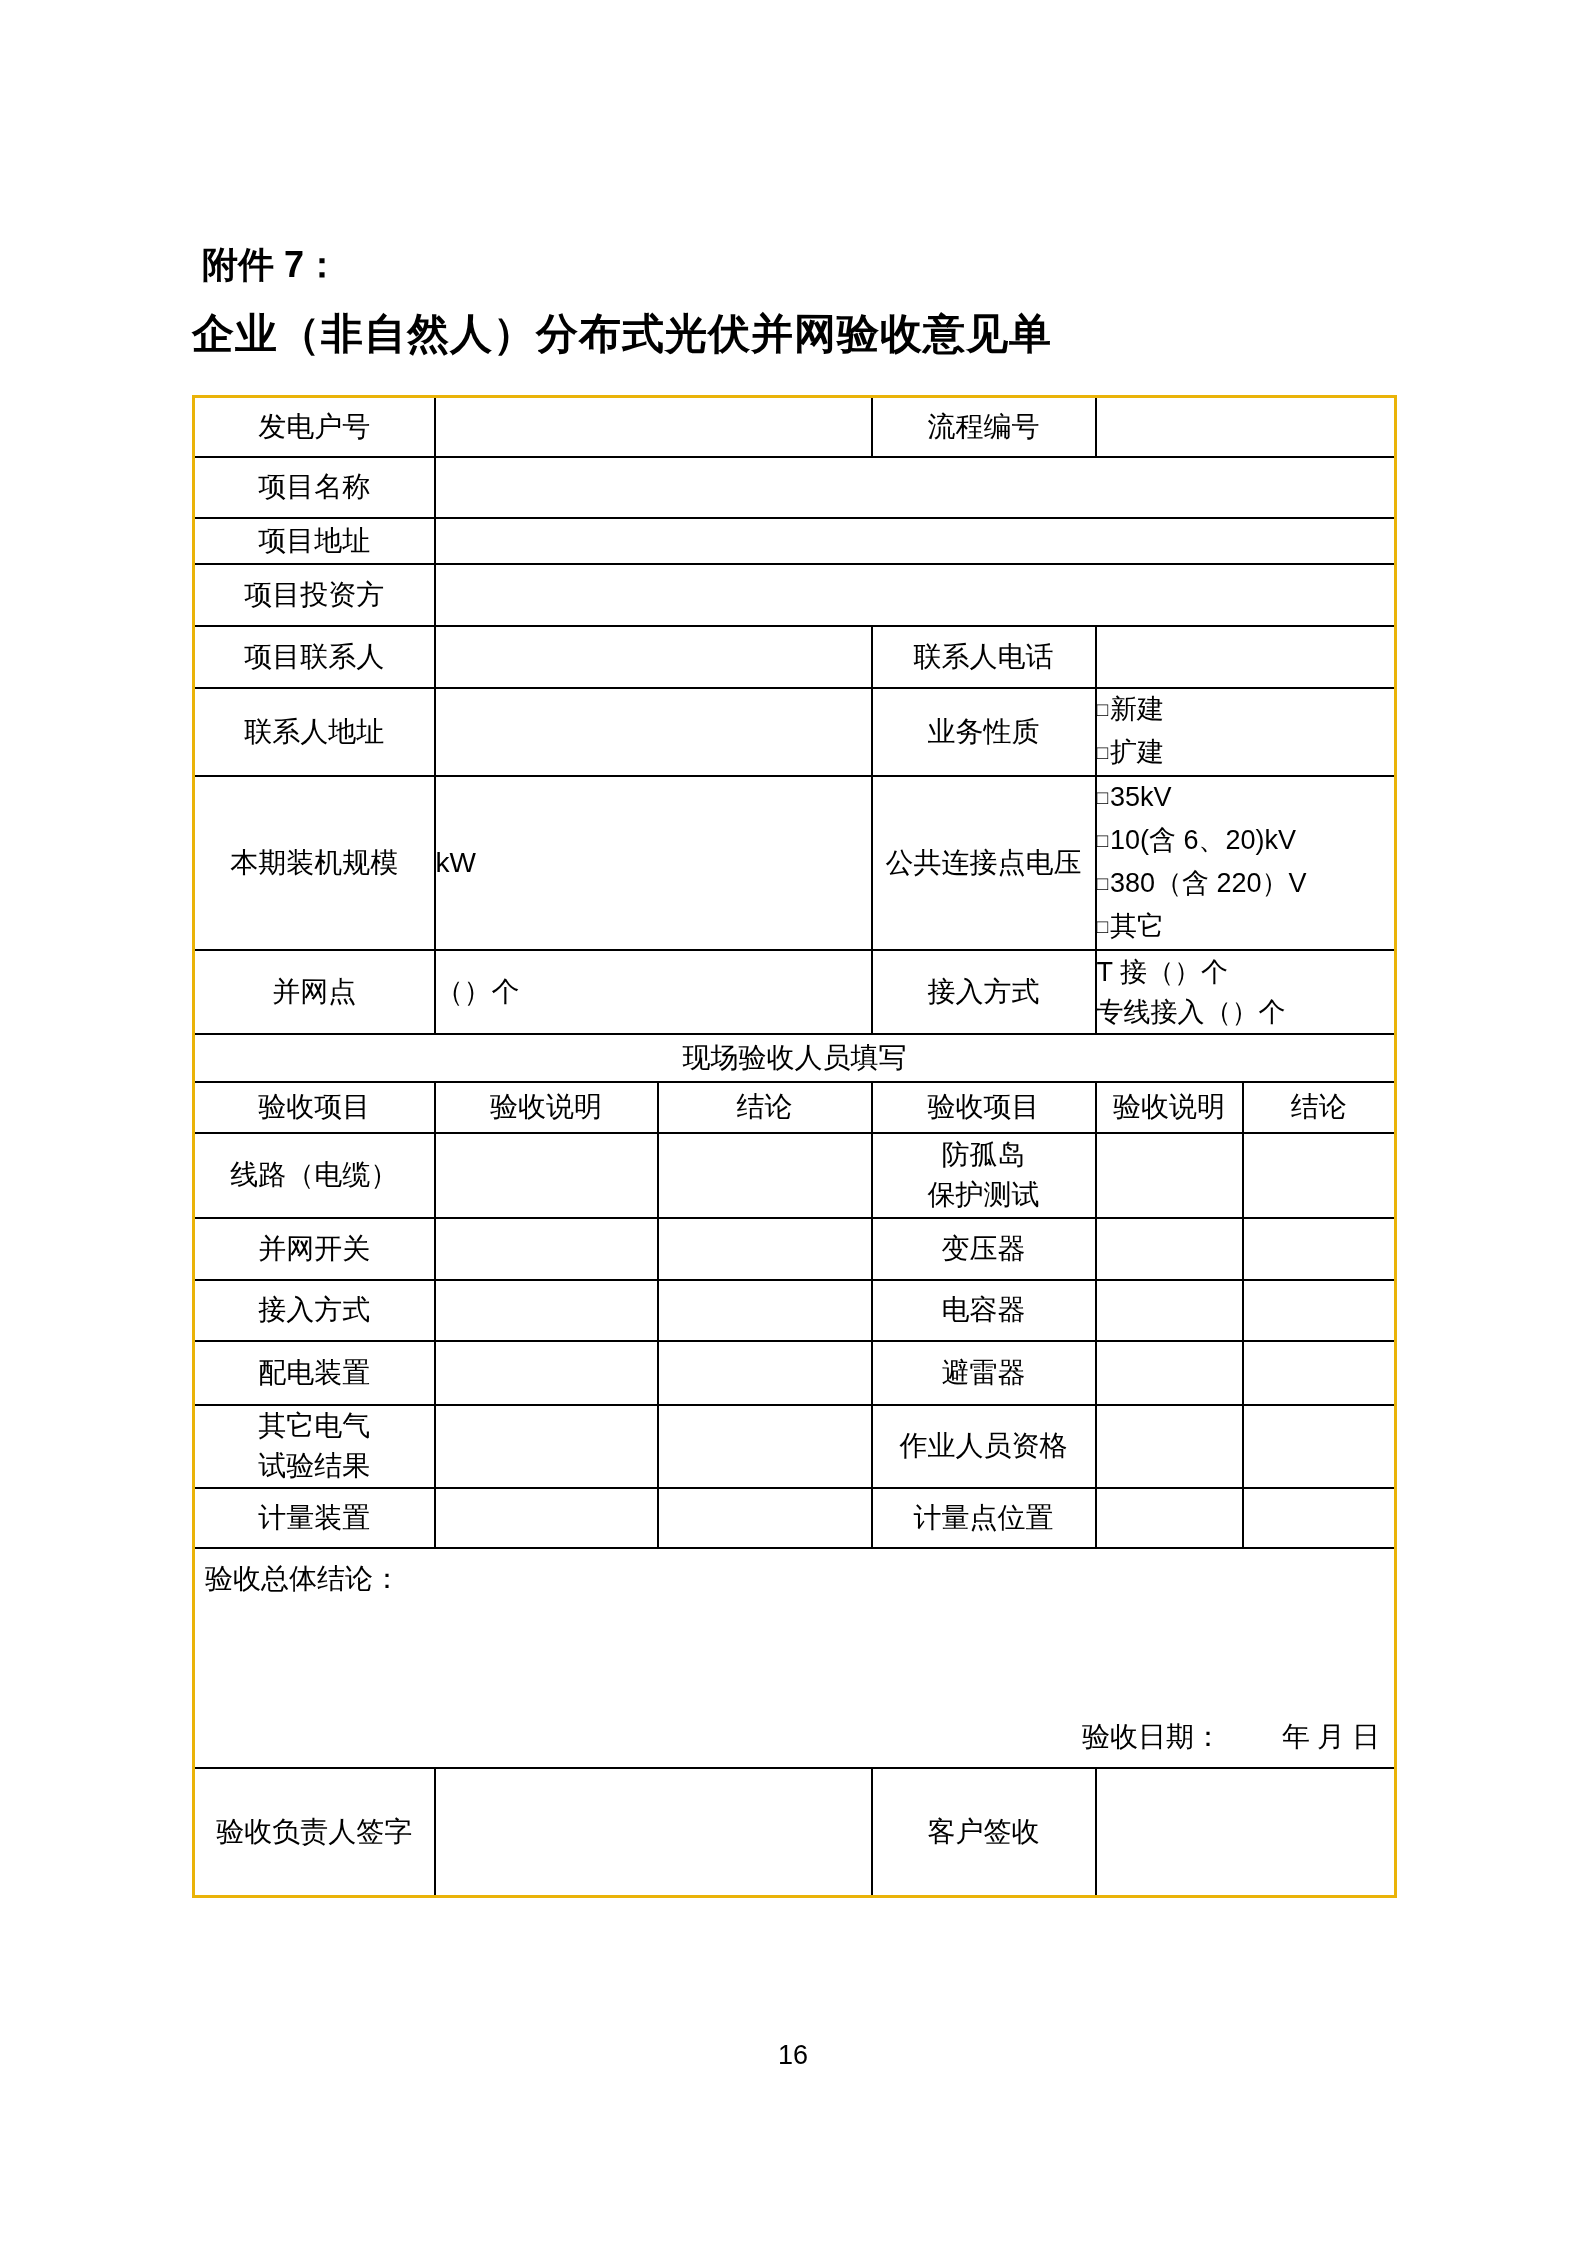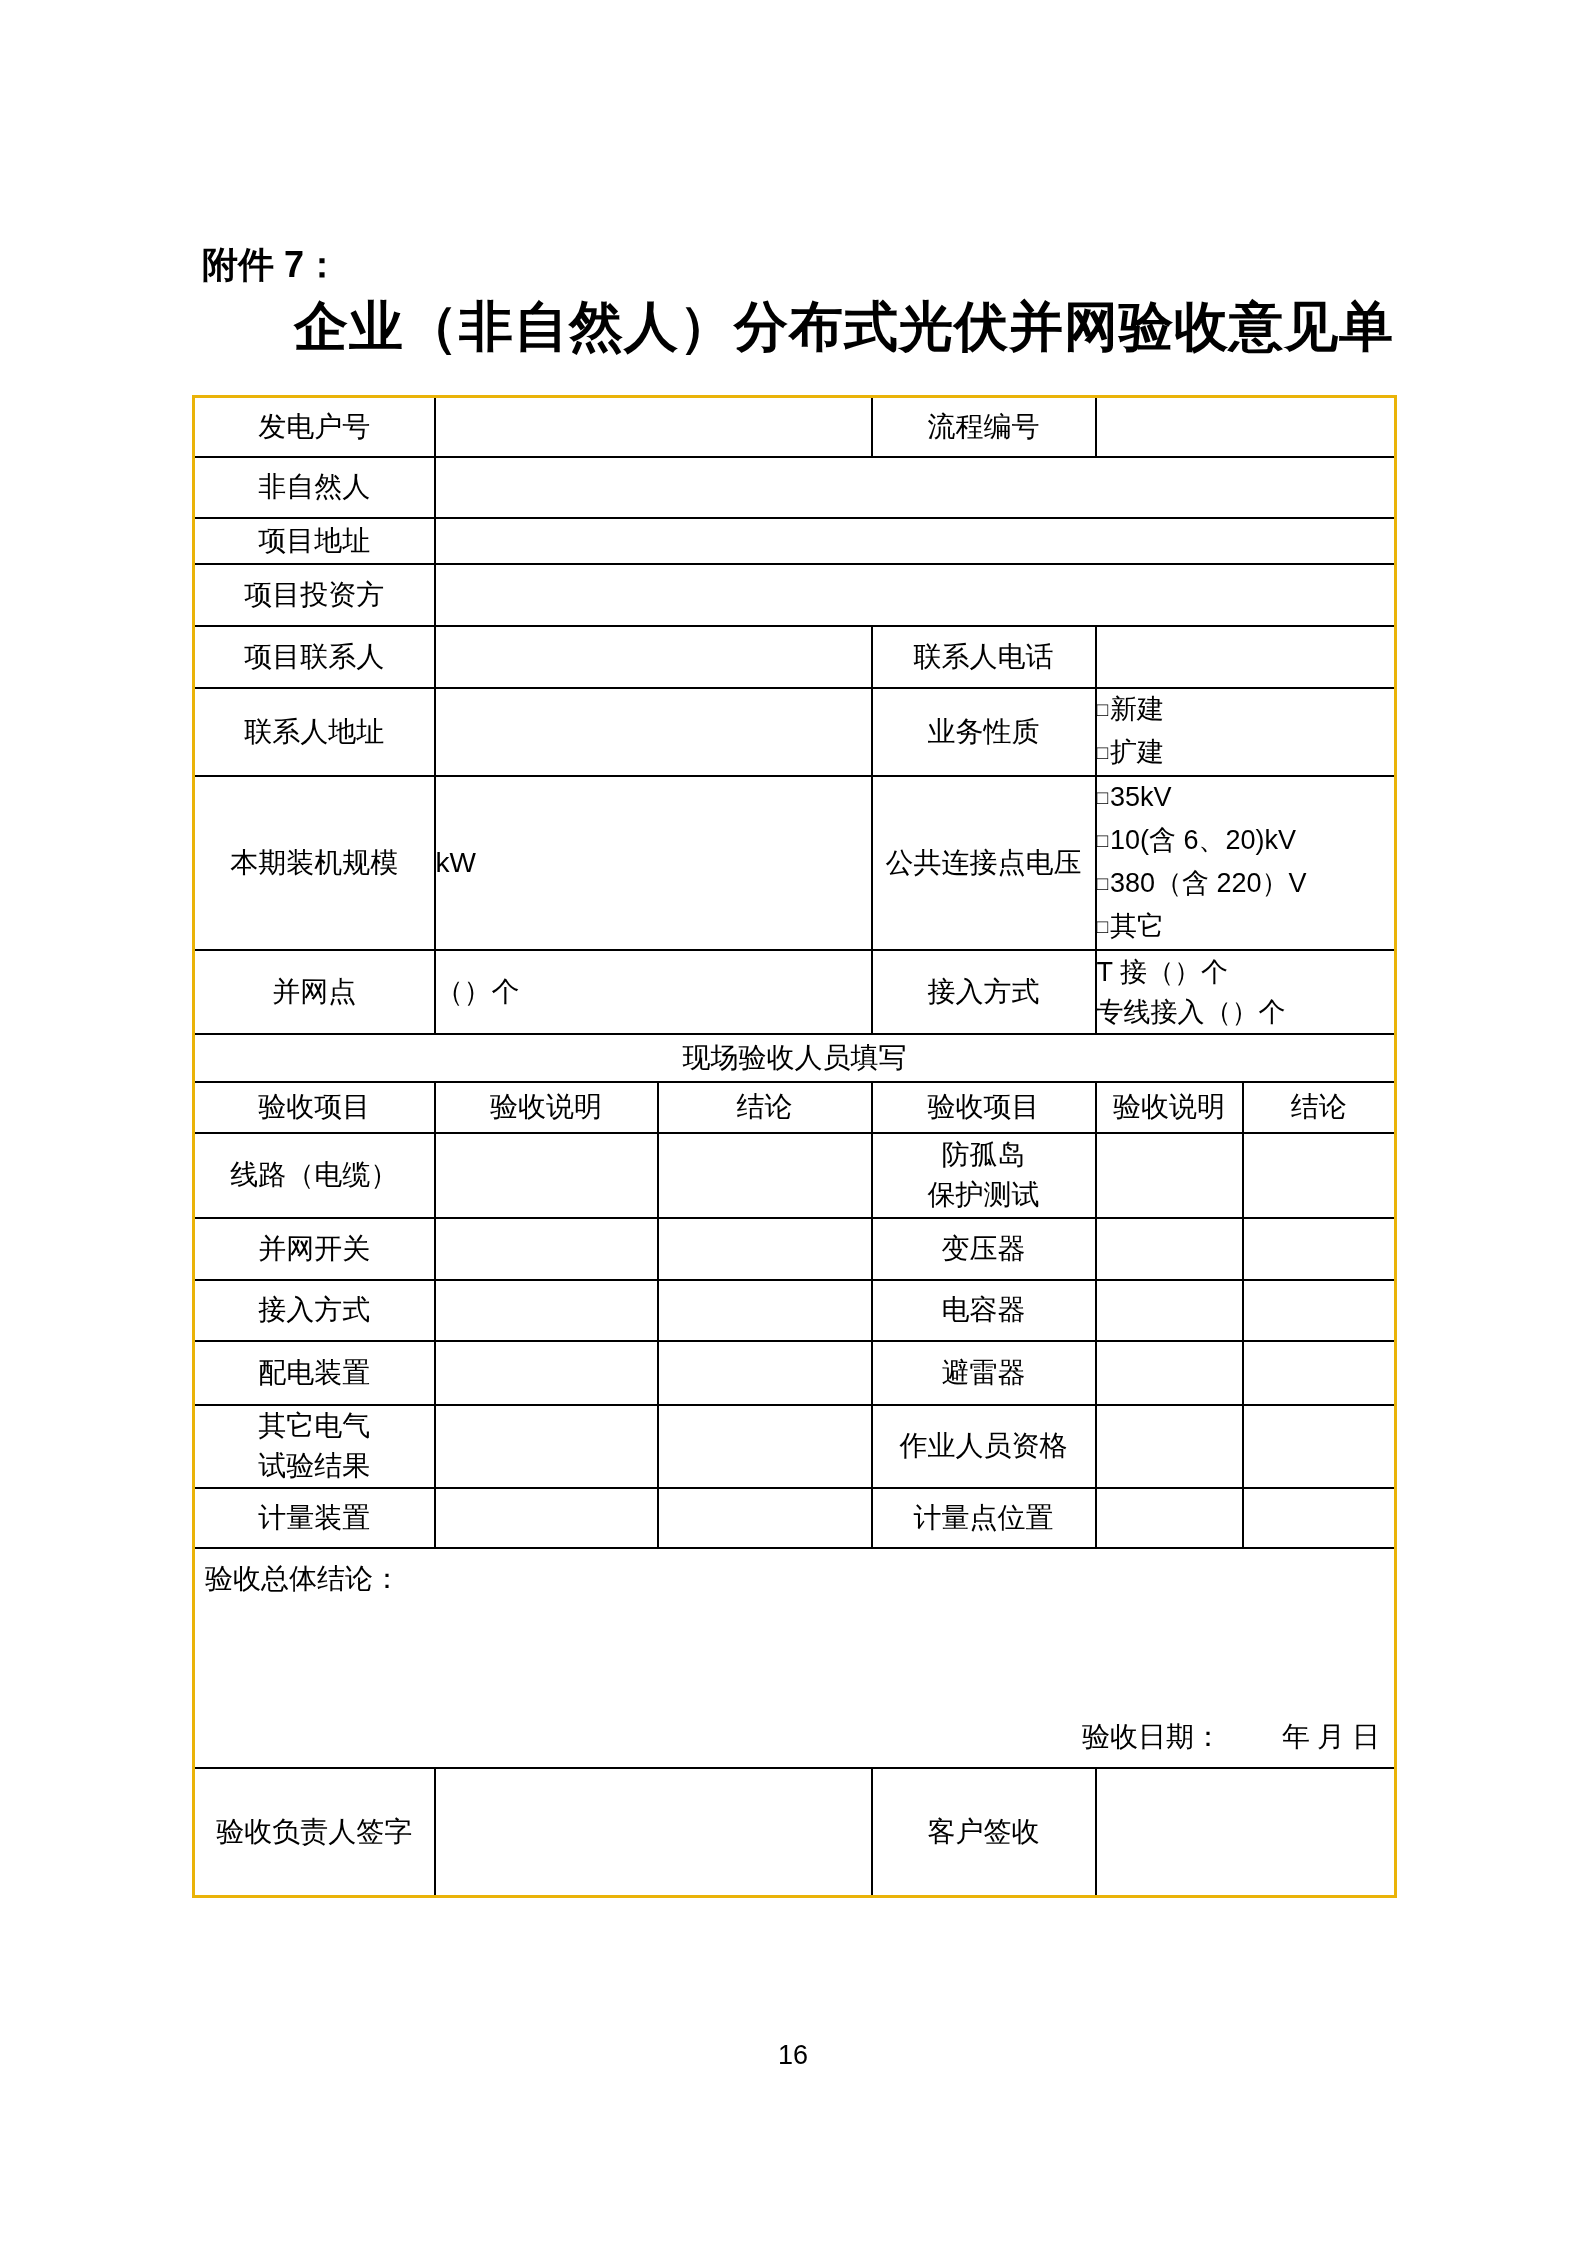--- a/index.html
+++ b/index.html
@@ -6,23 +6,23 @@
   body{
     width:1587px;height:2245px;position:relative;background:#ffffff;
     font-family:"Liberation Serif", serif;color:#000;
   }
   .attachment{
     position:absolute;left:202px;top:244px;
     font-family:"Liberation Sans", sans-serif;
     font-weight:bold;font-size:36px;line-height:42px;
   }
   .doc-title{
-    position:absolute;left:192px;top:296px;width:1202px;
-    text-align:right;font-family:"Liberation Sans", sans-serif;
-    font-weight:bold;font-size:54px;line-height:60px;
+    position:absolute;left:192px;top:304px;width:1202px;
+    text-align:left;font-family:"Liberation Sans", sans-serif;
+    font-weight:bold;font-size:42px;line-height:60px;
     letter-spacing:1px;white-space:nowrap;
   }
   table.form{
     position:absolute;left:192px;top:395px;width:1202px;
     border-collapse:collapse;table-layout:fixed;
     border:3px solid #eab308;
   }
   table.form td{
     border:2px solid #000;
     font-size:28px;line-height:40px;
@@ -78,21 +78,21 @@
 
   <tbody>
       <tr style="height:60px">
     <td class="lbl">发电户号</td>
     <td colspan="2"></td>
     <td class="lbl">流程编号</td>
     <td colspan="2"></td>
   </tr>
 
   <tr style="height:61px">
-    <td class="lbl">非自然人</td>
+    <td class="lbl">项目名称</td>
     <td colspan="5"></td>
   </tr>
 
   <tr style="height:46px">
     <td class="lbl">项目地址</td>
     <td colspan="5"></td>
   </tr>
 
   <tr style="height:62px">
     <td class="lbl">项目投资方</td>

